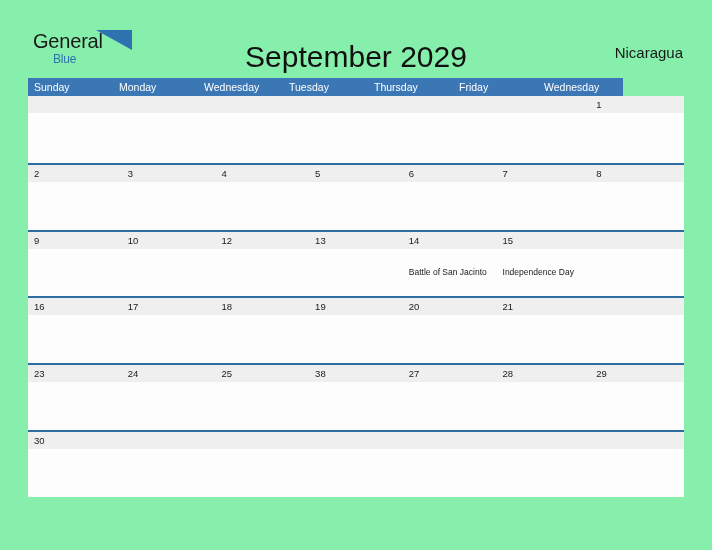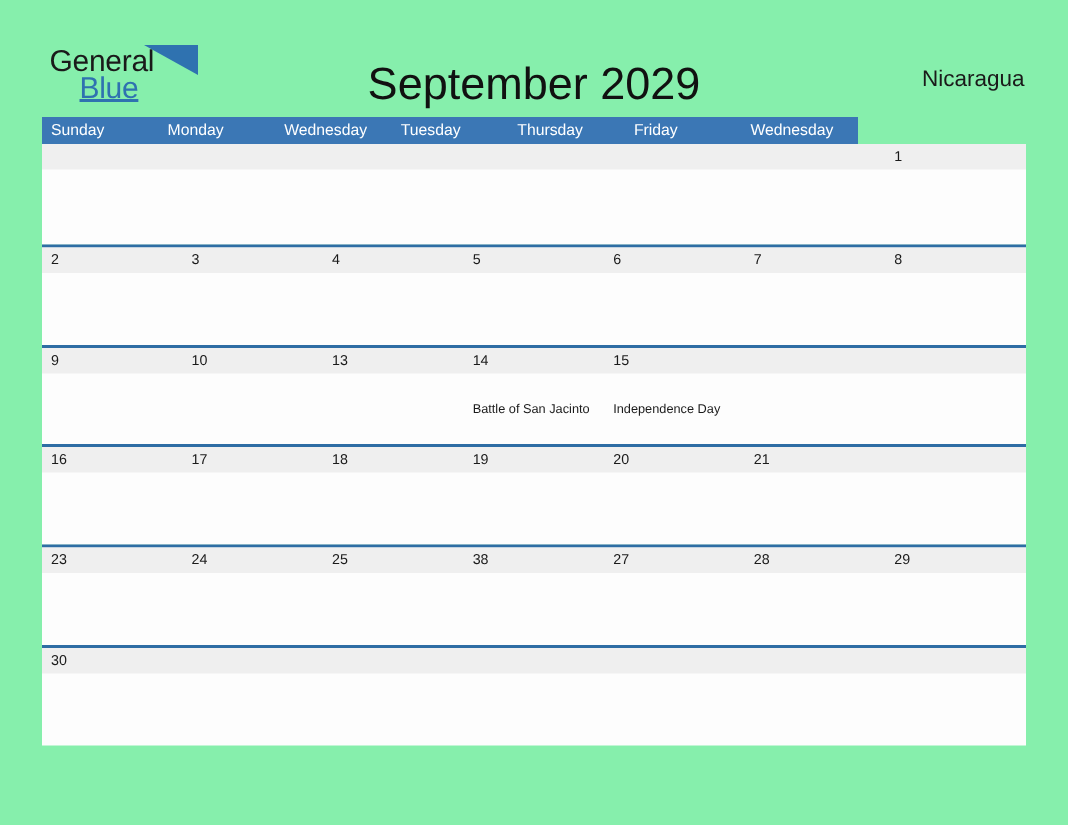--- a/index.html
+++ b/index.html
@@ -45,26 +45,25 @@
     font-size: 20px;
     letter-spacing: -0.2px;
     color: #1a1a1a;
     font-family: "Liberation Sans", sans-serif;
     line-height: 22px;
   }
   .logo-blue {
     position: absolute;
     left: 20px;
     top: 18px;
-    font-size: 20px;
+    font-size: 12px;
     letter-spacing: -0.2px;
     color: #2f72b0;
     font-family: "Liberation Sans", sans-serif;
     line-height: 22px;
-    text-decoration: underline;
   }
   .logo-flag {
     position: absolute;
     left: 63px;
     top: 0px;
     width: 38px;
     height: 22px;
   }
 
   .cal-title {
@@ -91,21 +90,21 @@
   
   .calendar {
     position: absolute;
     left: 28px;
     top: 78px;
     width: 656px;
   }
 
   .weekdays {
     display: flex;
-    width: 544px;
+    width: 595px;
     height: 18px;
     background: #3b77b5;
   }
   .weekday {
     width: 93.71px;
     box-sizing: border-box;
     padding-left: 6px;
     color: #ffffff;
     font-size: 10.5px;
     line-height: 18px;
@@ -260,20 +259,23 @@
         <div class="week">
           <div class="band"></div>
           <div class="cells">
             <div class="cell">
               <span class="daynum">9</span>
             </div>
             <div class="cell">
               <span class="daynum">10</span>
             </div>
             <div class="cell">
+              <span class="daynum">12</span>
+            </div>
+            <div class="cell">
               <span class="daynum">13</span>
             </div>
             <div class="cell">
               <span class="daynum">14</span>
               <div class="events">
                 <div class="event">Battle of San Jacinto</div>
               </div>
             </div>
             <div class="cell">
               <span class="daynum">15</span>

